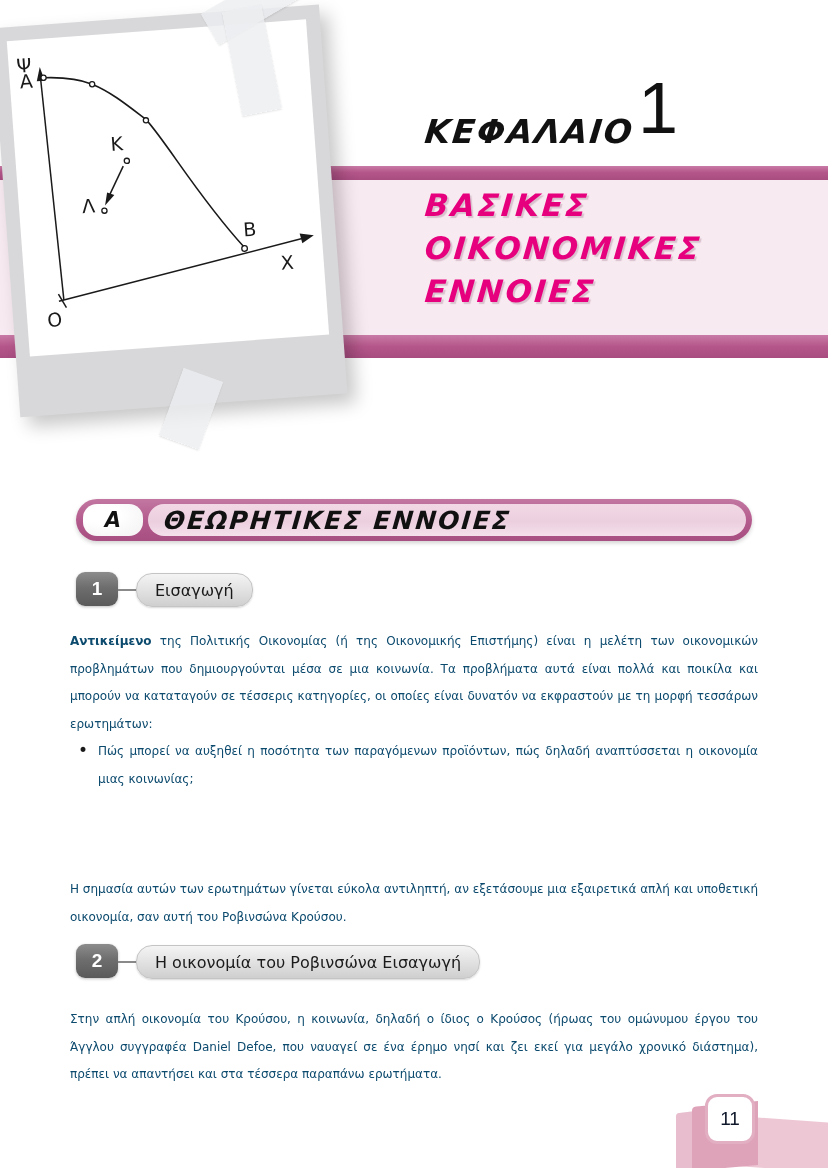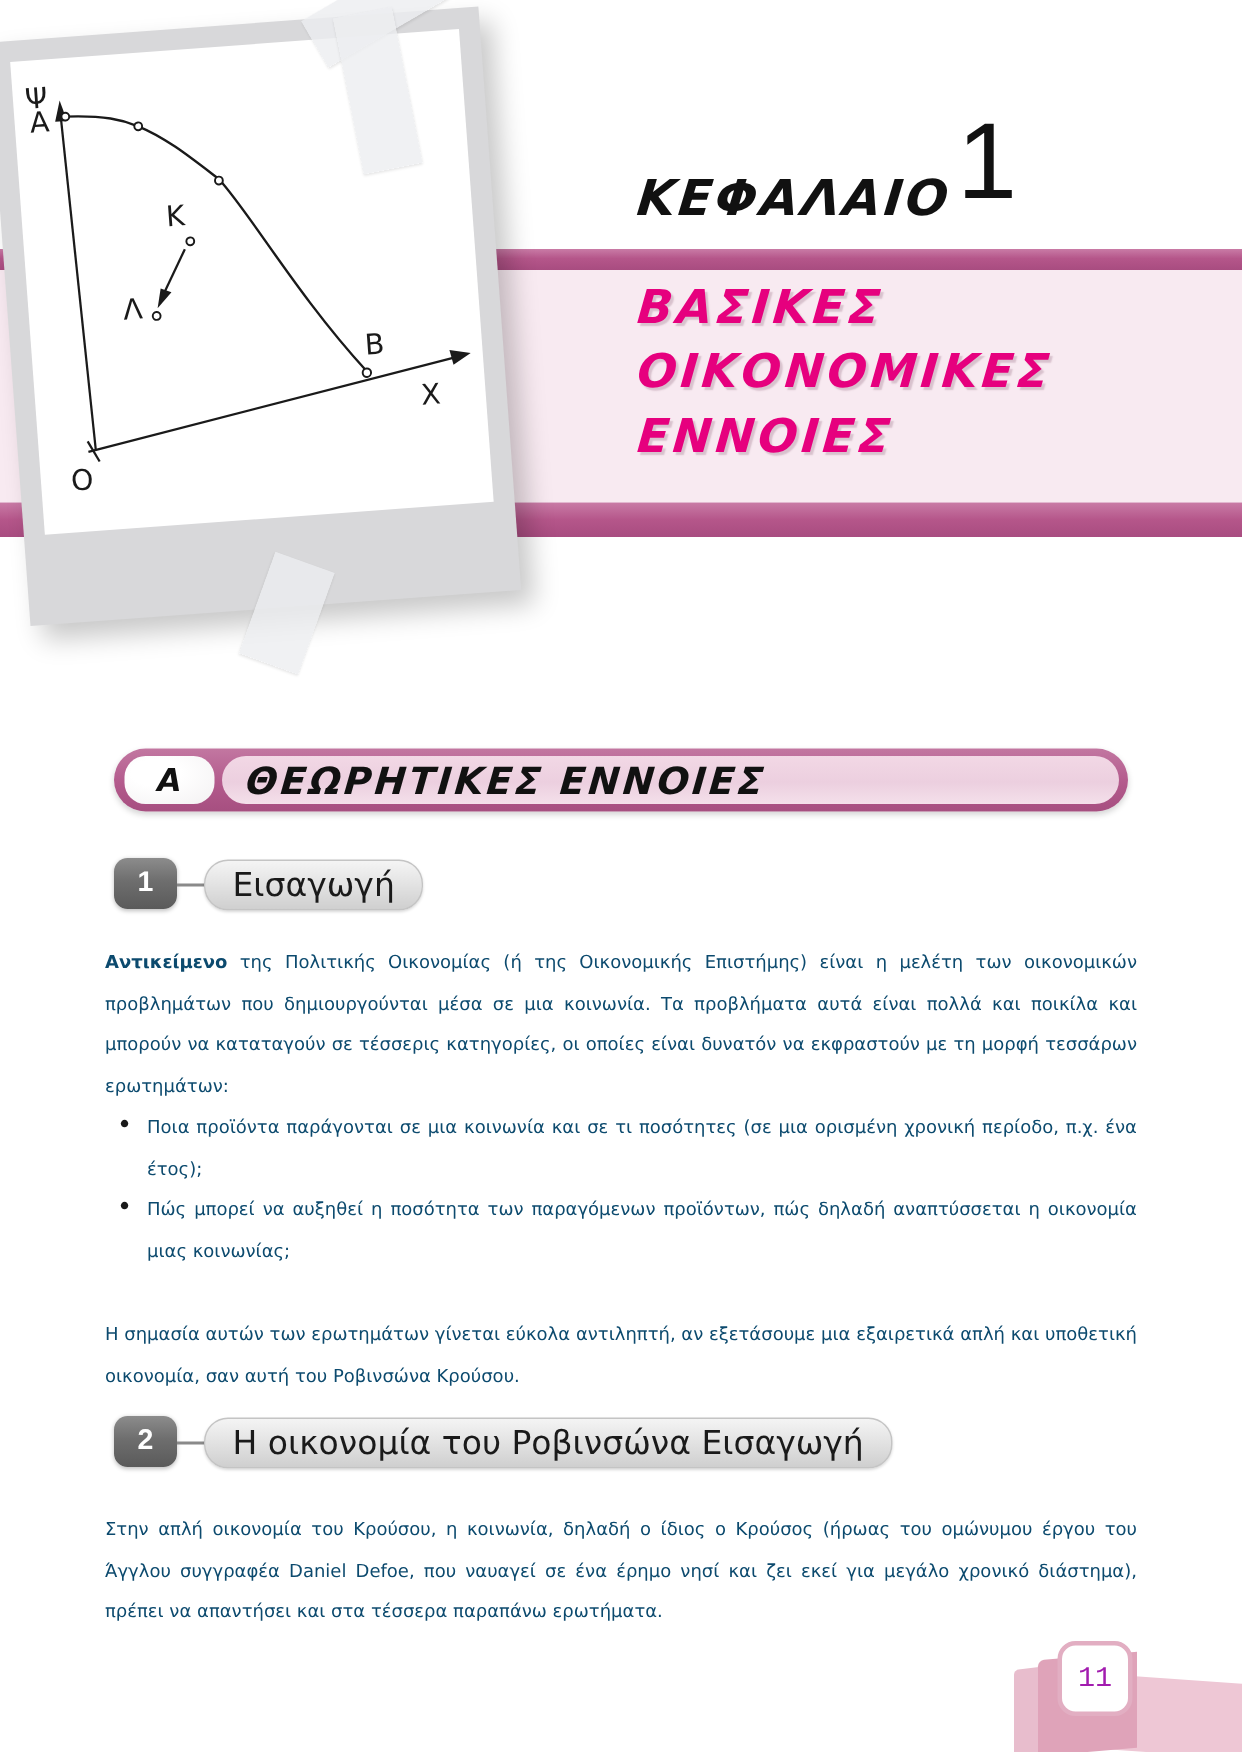--- a/index.html
+++ b/index.html
@@ -232,21 +232,21 @@
     left: 60px;
     top: 1px;
     height: 32px;
     border-radius: 16px;
     padding: 0 18px;
     display: flex; align-items: center;
     background: linear-gradient(to bottom, #f4f4f4 0%, #e2e2e2 50%, #cfcfcf 100%);
     border: 1px solid #c4c4c4;
     box-shadow: 0 1px 2px rgba(0,0,0,0.16);
     font-family: "DejaVu Sans", sans-serif;
-    font-size: 22px;
+    font-size: 16px;
     color: #1a1a1a;
     white-space: nowrap;
   }
 
   
   .body-text {
     position: absolute;
     left: 70px;
     width: 688px;
     font-family: "DejaVu Sans", sans-serif;
@@ -312,23 +312,23 @@
     right: 73px;
     bottom: 24px;
     width: 44px;
     height: 44px;
     border-radius: 12px;
     background: #ffffff;
     border: 3px solid #e2aec2;
     display: flex;
     align-items: center;
     justify-content: center;
-    font-family: Liberation Mono, monospace;
+    font-family: Liberation Sans, sans-serif;
     font-size: 19px;
-    color: #a21caf;
+    color: #0f172a;
   }
 </style>
 </head>
 <body>
 
 <div class="header-region">
 
   <div class="banner">
     <div class="banner-stripe-top"></div>
     <div class="banner-fill"></div>
@@ -400,21 +400,20 @@
   <div class="sub-connector"></div>
   <div class="sub-pill">Εισαγωγή</div>
 </div>
 
 <div class="body-text" style="top:628px; width:688px;">
   <b>Αντικείμενο</b><span> της Πολιτικής Οικονομίας (ή της Οικονομικής Επιστήμης) είναι η μελέτη των οικονομικών προβλημάτων που δημιουργούνται μέσα σε μια κοινωνία. Τα προβλήματα αυτά είναι πολλά και ποικίλα και μπορούν να καταταγούν σε τέσσερις κατηγορίες, οι οποίες είναι δυνατόν να εκφραστούν με τη μορφή τεσσάρων ερωτημάτων:</span>
 </div>
 
 <div class="body-text" style="top:738px;">
   <ul class="bullets">
-    <li>Ποια προϊόντα παράγονται σε μια κοινωνία και σε τι ποσότητες (σε μια ορισμένη χρονική περίοδο, π.χ. ένα έτος);</li>
     <li>Πώς μπορεί να αυξηθεί η ποσότητα των παραγόμενων προϊόντων, πώς δηλαδή αναπτύσσεται η οικονομία μιας κοινωνίας;</li>
   </ul>
 </div>
 
 <div class="body-text" style="top:876px;">Η σημασία αυτών των ερωτημάτων γίνεται εύκολα αντιληπτή, αν εξετάσουμε μια εξαιρετικά απλή και υποθετική οικονομία, σαν αυτή του Ροβινσώνα Κρούσου.</div>
 
 <div class="subsection" style="top:944px;">
   <div class="sub-badge">2</div>
   <div class="sub-connector"></div>
   <div class="sub-pill">Η οικονομία του Ροβινσώνα Εισαγωγή</div>

